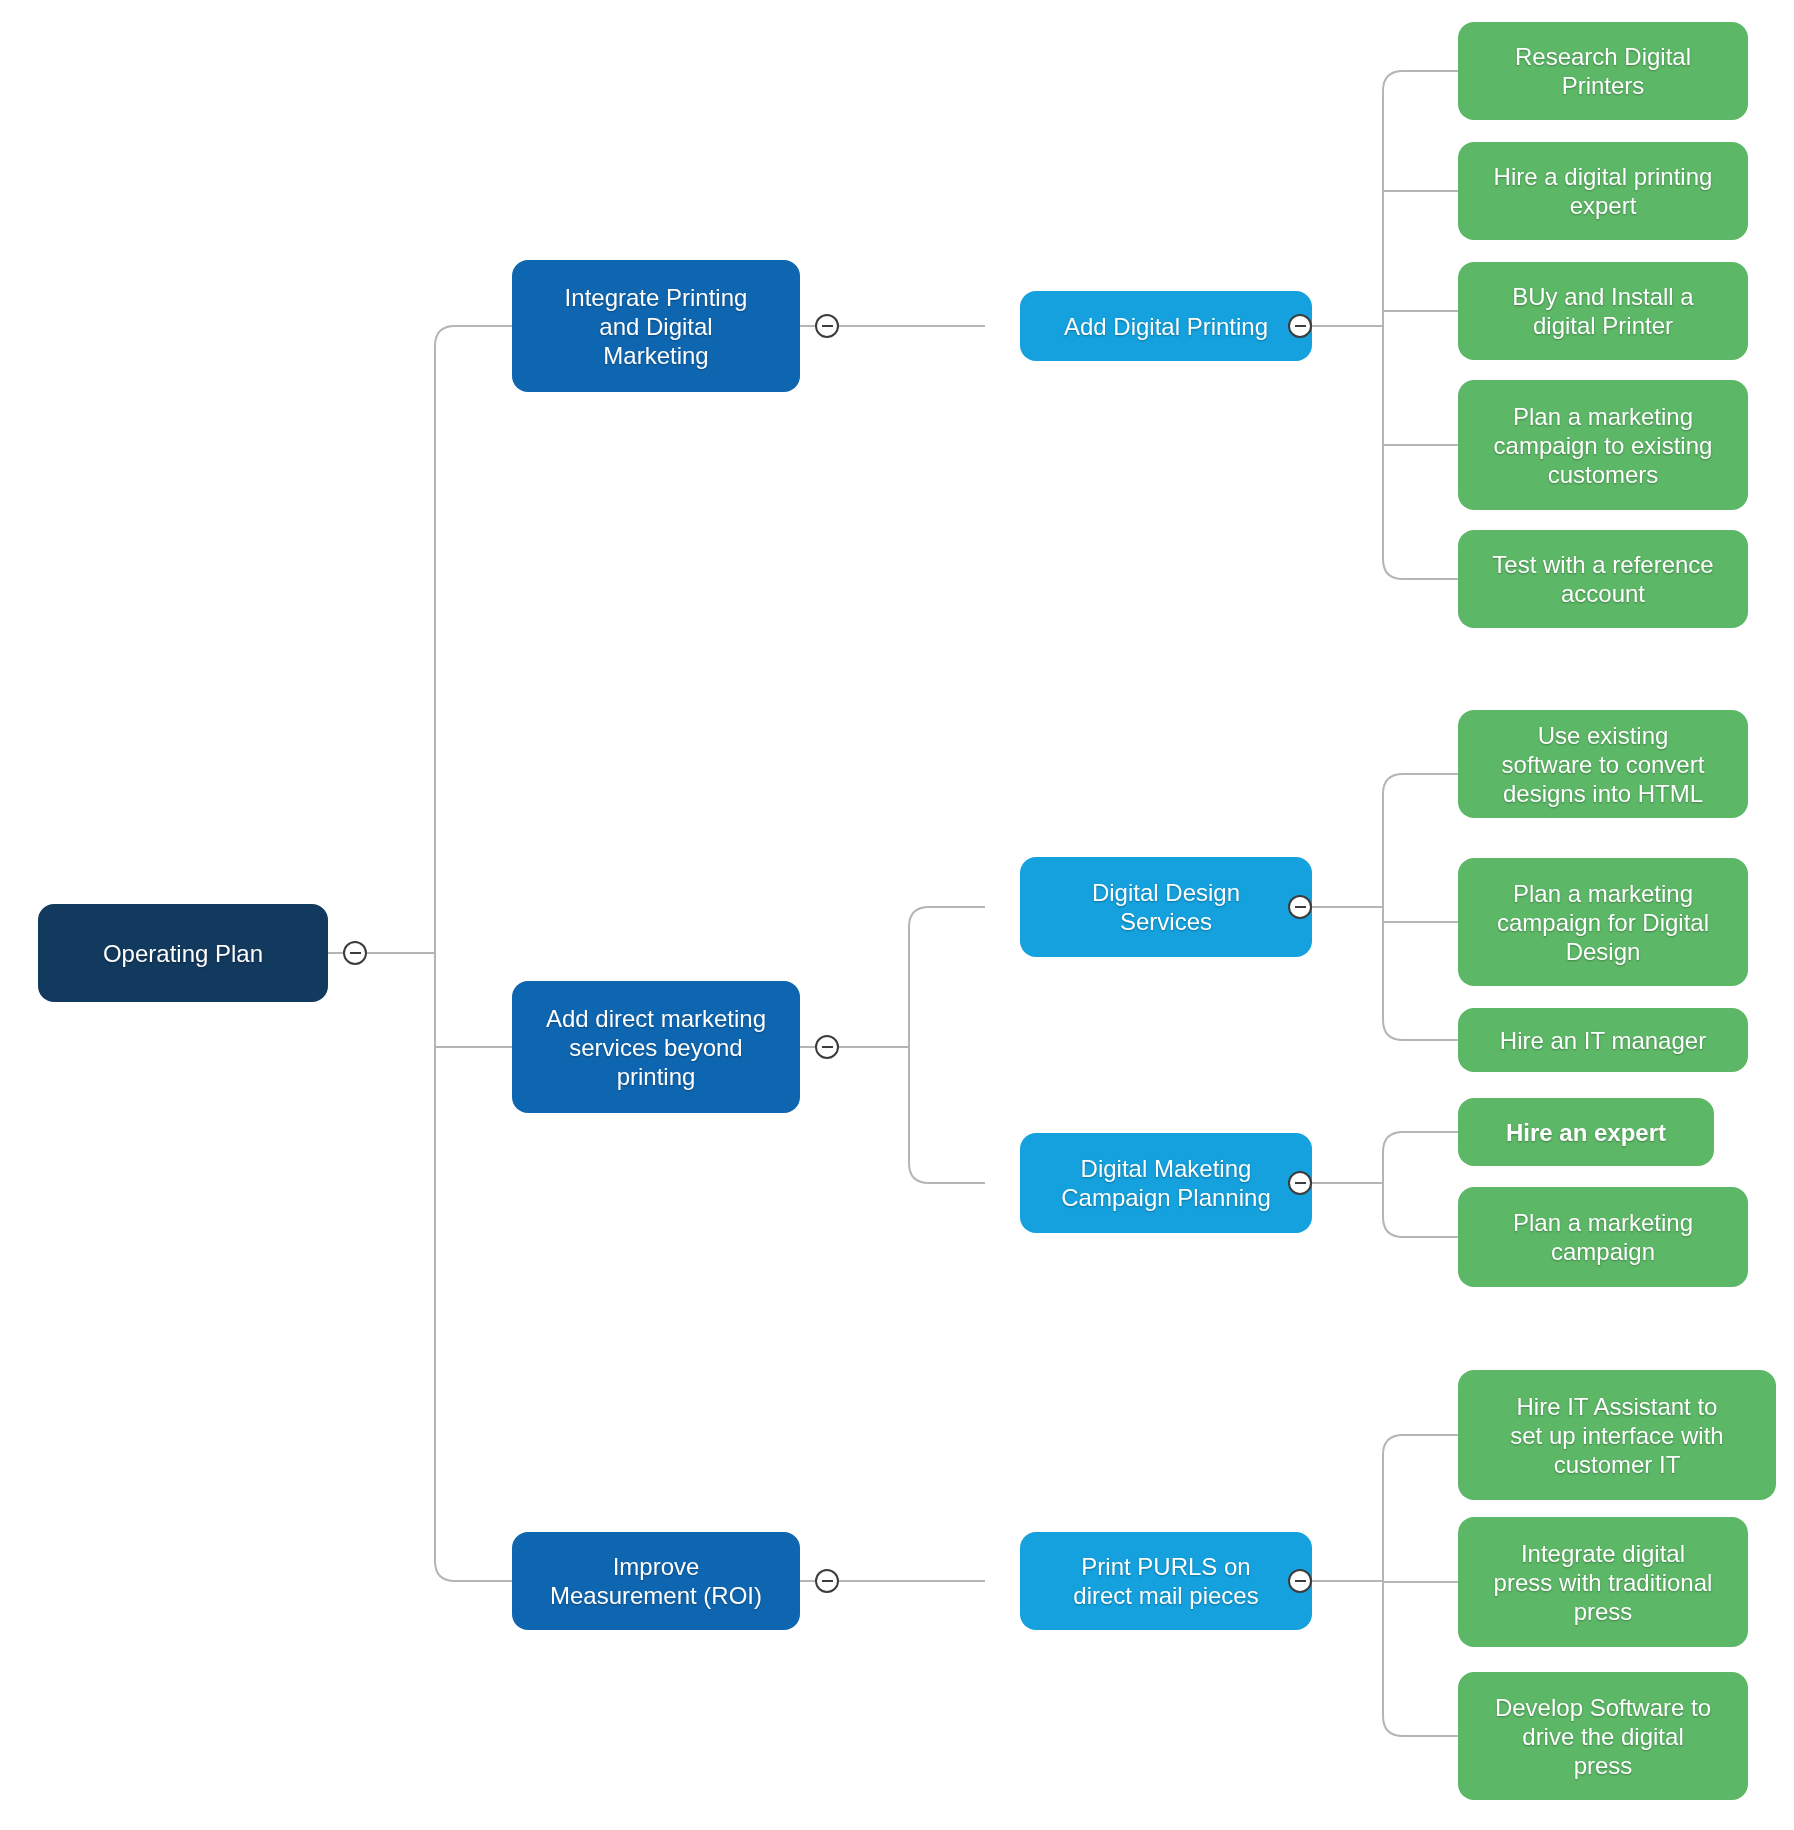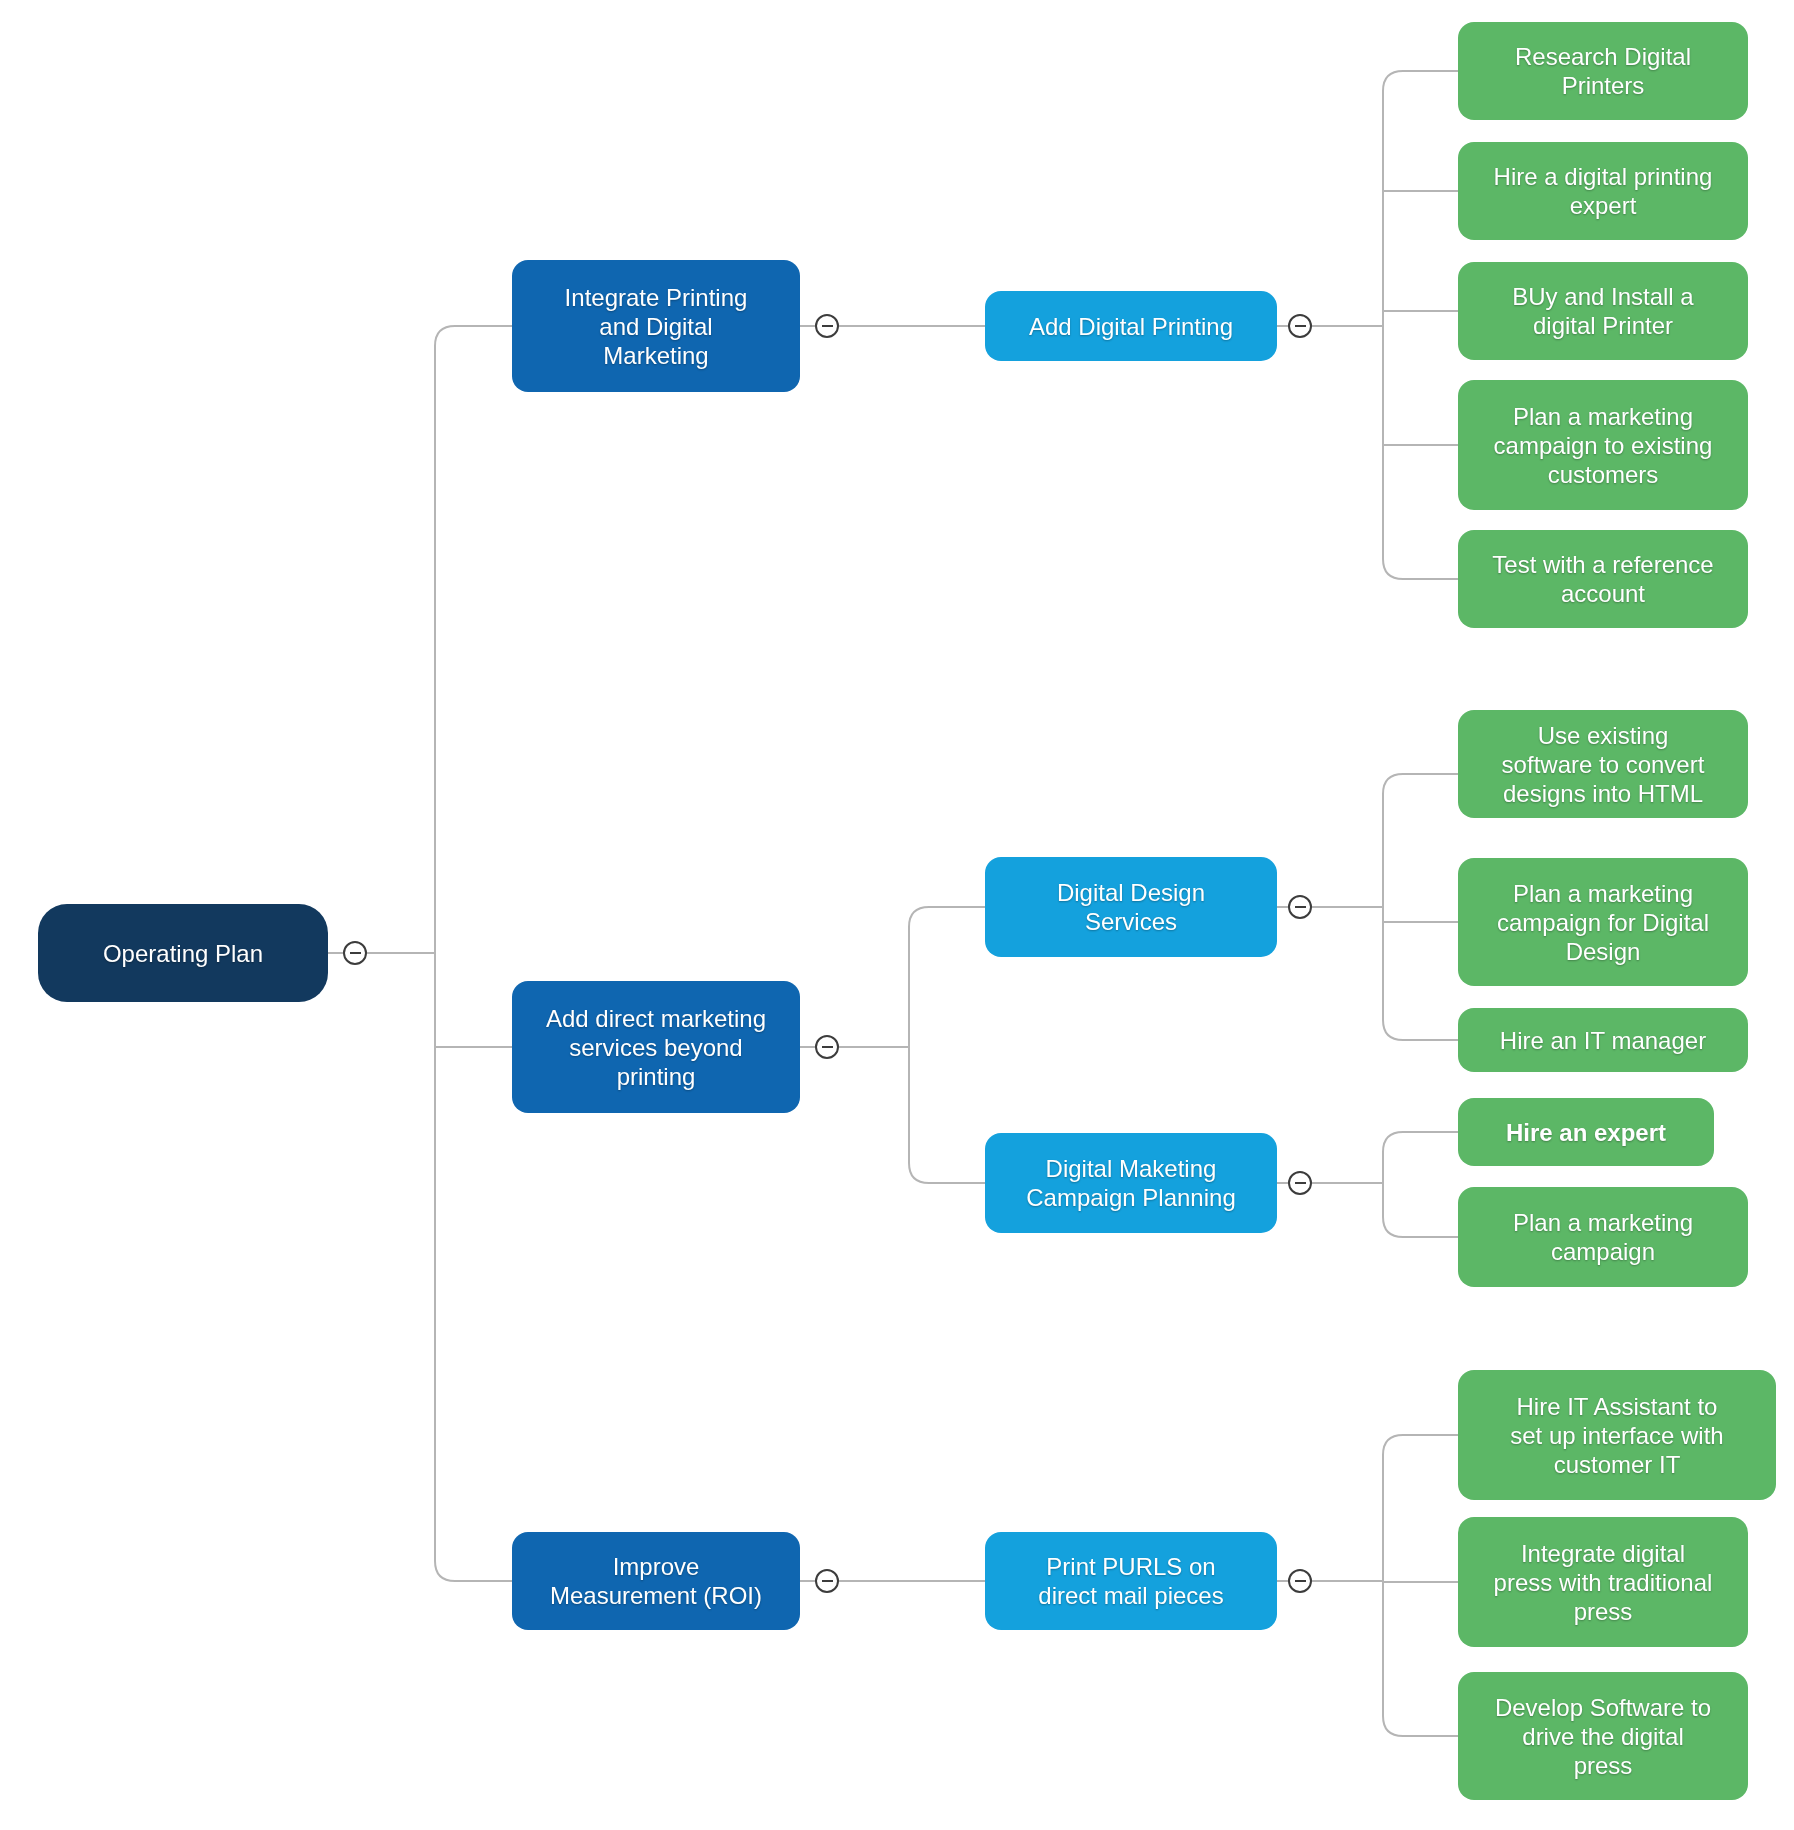--- a/index.html
+++ b/index.html
@@ -17,23 +17,23 @@
     display:flex;align-items:center;justify-content:center;
     text-align:center;
     color:#ffffff;
     font-size:24px;line-height:29px;
     border-radius:16px;
     white-space:pre-line;
     padding:4px 8px;
     box-sizing:border-box;
     text-shadow:0 1px 2px rgba(0,0,0,0.30);
   }
-  .lv1{background:#12395e;border-radius:29px;}
+  .lv1{background:#12395e;}
   .lv2{background:#0f66b0;}
-  .lv3{background:#14a1dd;}
+  .lv3{background:#14a1dd;margin-left:35px;}
   .leaf{background:#5cb766;}
   .collapse{
     position:absolute;
     width:24px;height:24px;
     background:#ffffff;
     border:2px solid #3c3c3c;
     border-radius:50%;
     box-sizing:border-box;
     display:flex;align-items:center;justify-content:center;
     cursor:pointer;

